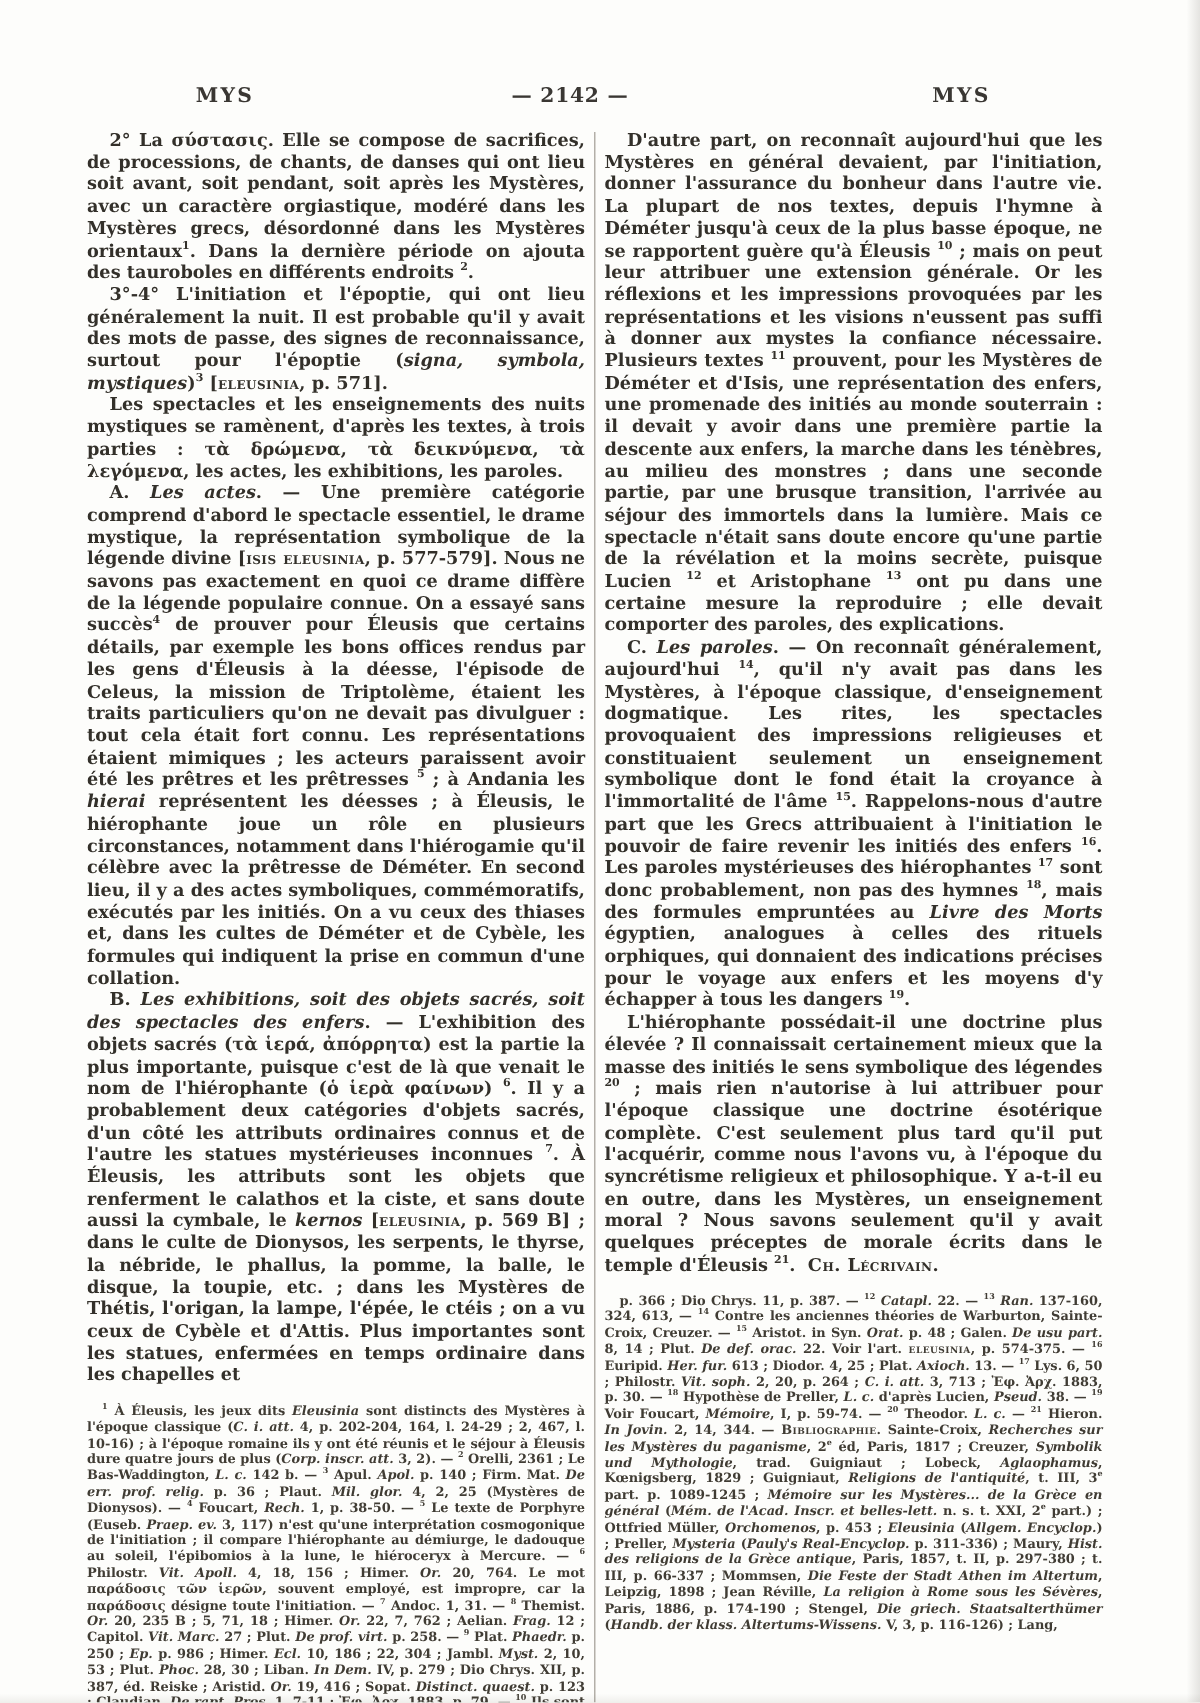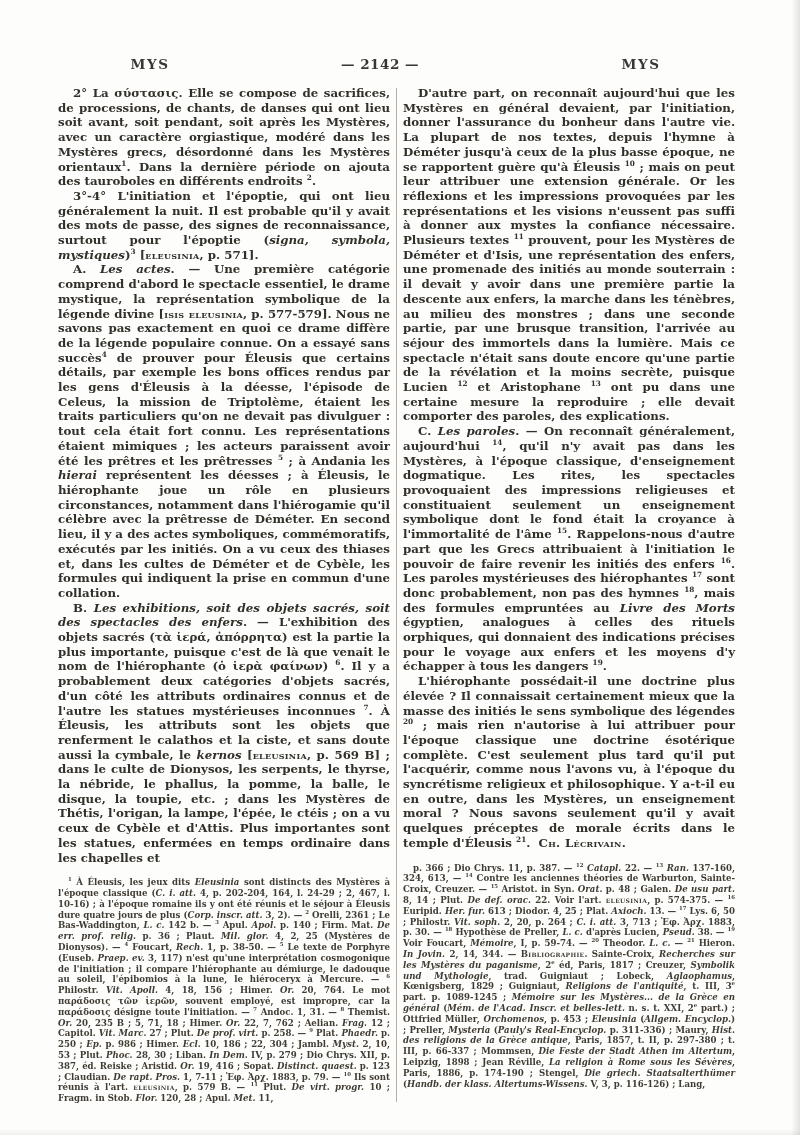--- a/index.html
+++ b/index.html
@@ -67,20 +67,21 @@
     <span class="hdr hdr-left">MYS</span>
     <span class="hdr hdr-center">— 2142 —</span>
     <span class="hdr hdr-right">MYS</span>
   </div>
 
   <div class="content">
     <div class="col">
       <div class="maintext">
           <p class="para">2° La σύστασις. Elle se compose de sacrifices, de processions, de chants, de danses qui ont lieu soit avant, soit pendant, soit après les Mystères, avec un caractère orgiastique, modéré dans les Mystères grecs, désordonné dans les Mystères orientaux<sup>1</sup>. Dans la dernière période on ajouta des tauroboles en différents endroits <sup>2</sup>.</p>
           <p class="para">3°-4° L'initiation et l'époptie, qui ont lieu généralement la nuit. Il est probable qu'il y avait des mots de passe, des signes de reconnaissance, surtout pour l'époptie (<i>signa, symbola, mystiques</i>)<sup>3</sup> [<span class="sc">eleusinia</span>, p. 571].</p>
+          <p class="para">Les spectacles et les enseignements des nuits mystiques se ramènent, d'après les textes, à trois parties : τὰ δρώμενα, τὰ δεικνύμενα, τὰ λεγόμενα, les actes, les exhibitions, les paroles.</p>
           <p class="para">A. <i>Les actes</i>. — Une première catégorie comprend d'abord le spectacle essentiel, le drame mystique, la représentation symbolique de la légende divine [<span class="sc">isis eleusinia</span>, p. 577-579]. Nous ne savons pas exactement en quoi ce drame diffère de la légende populaire connue. On a essayé sans succès<sup>4</sup> de prouver pour Éleusis que certains détails, par exemple les bons offices rendus par les gens d'Éleusis à la déesse, l'épisode de Celeus, la mission de Triptolème, étaient les traits particuliers qu'on ne devait pas divulguer : tout cela était fort connu. Les représentations étaient mimiques ; les acteurs paraissent avoir été les prêtres et les prêtresses <sup>5</sup> ; à Andania les <i>hierai</i> représentent les déesses ; à Éleusis, le hiérophante joue un rôle en plusieurs circonstances, notamment dans l'hiérogamie qu'il célèbre avec la prêtresse de Déméter. En second lieu, il y a des actes symboliques, commémoratifs, exécutés par les initiés. On a vu ceux des thiases et, dans les cultes de Déméter et de Cybèle, les formules qui indiquent la prise en commun d'une collation.</p>
           <p class="para">B. <i>Les exhibitions, soit des objets sacrés, soit des spectacles des enfers</i>. — L'exhibition des objets sacrés (τὰ ἱερά, ἀπόρρητα) est la partie la plus importante, puisque c'est de là que venait le nom de l'hiérophante (ὁ ἱερὰ φαίνων) <sup>6</sup>. Il y a probablement deux catégories d'objets sacrés, d'un côté les attributs ordinaires connus et de l'autre les statues mystérieuses inconnues <sup>7</sup>. À Éleusis, les attributs sont les objets que renferment le calathos et la ciste, et sans doute aussi la cymbale, le <i>kernos</i> [<span class="sc">eleusinia</span>, p. 569 B] ; dans le culte de Dionysos, les serpents, le thyrse, la nébride, le phallus, la pomme, la balle, le disque, la toupie, etc. ; dans les Mystères de Thétis, l'origan, la lampe, l'épée, le ctéis ; on a vu ceux de Cybèle et d'Attis. Plus importantes sont les statues, enfermées en temps ordinaire dans les chapelles et</p>
         </div>
       <div class="footnotes">
           <p class="fnpara"><sup>1</sup> À Éleusis, les jeux dits <i>Eleusinia</i> sont distincts des Mystères à l'époque classique (<i>C. i. att.</i> 4, p. 202-204, 164, l. 24-29 ; 2, 467, l. 10-16) ; à l'époque romaine ils y ont été réunis et le séjour à Éleusis dure quatre jours de plus (<i>Corp. inscr. att.</i> 3, 2). — <sup>2</sup> Orelli, 2361 ; Le Bas-Waddington, <i>L. c.</i> 142 b. — <sup>3</sup> Apul. <i>Apol.</i> p. 140 ; Firm. Mat. <i>De err. prof. relig.</i> p. 36 ; Plaut. <i>Mil. glor.</i> 4, 2, 25 (Mystères de Dionysos). — <sup>4</sup> Foucart, <i>Rech.</i> 1, p. 38-50. — <sup>5</sup> Le texte de Porphyre (Euseb. <i>Praep. ev.</i> 3, 117) n'est qu'une interprétation cosmogonique de l'initiation ; il compare l'hiérophante au démiurge, le dadouque au soleil, l'épibomios à la lune, le hiéroceryx à Mercure. — <sup>6</sup> Philostr. <i>Vit. Apoll.</i> 4, 18, 156 ; Himer. <i>Or.</i> 20, 764. Le mot παράδοσις τῶν ἱερῶν, souvent employé, est impropre, car la παράδοσις désigne toute l'initiation. — <sup>7</sup> Andoc. 1, 31. — <sup>8</sup> Themist. <i>Or.</i> 20, 235 B ; 5, 71, 18 ; Himer. <i>Or.</i> 22, 7, 762 ; Aelian. <i>Frag.</i> 12 ; Capitol. <i>Vit. Marc.</i> 27 ; Plut. <i>De prof. virt.</i> p. 258. — <sup>9</sup> Plat. <i>Phaedr.</i> p. 250 ; <i>Ep.</i> p. 986 ; Himer. <i>Ecl.</i> 10, 186 ; 22, 304 ; Jambl. <i>Myst.</i> 2, 10, 53 ; Plut. <i>Phoc.</i> 28, 30 ; Liban. <i>In Dem.</i> IV, p. 279 ; Dio Chrys. XII, p. 387, éd. Reiske ; Aristid. <i>Or.</i> 19, 416 ; Sopat. <i>Distinct. quaest.</i> p. 123 ; Claudian. <i>De rapt. Pros.</i> 1, 7-11 ; Ἐφ. Ἀρχ. 1883, p. 79. — <sup>10</sup> Ils sont réunis à l'art. <span class="sc">eleusinia</span>, p. 579 B. — <sup>11</sup> Plut. <i>De virt. progr.</i> 10 ; Fragm. in Stob. <i>Flor.</i> 120, 28 ; Apul. <i>Met.</i> 11,</p>
         </div>
     </div>
 
     <div class="col">
       <div class="maintext">

